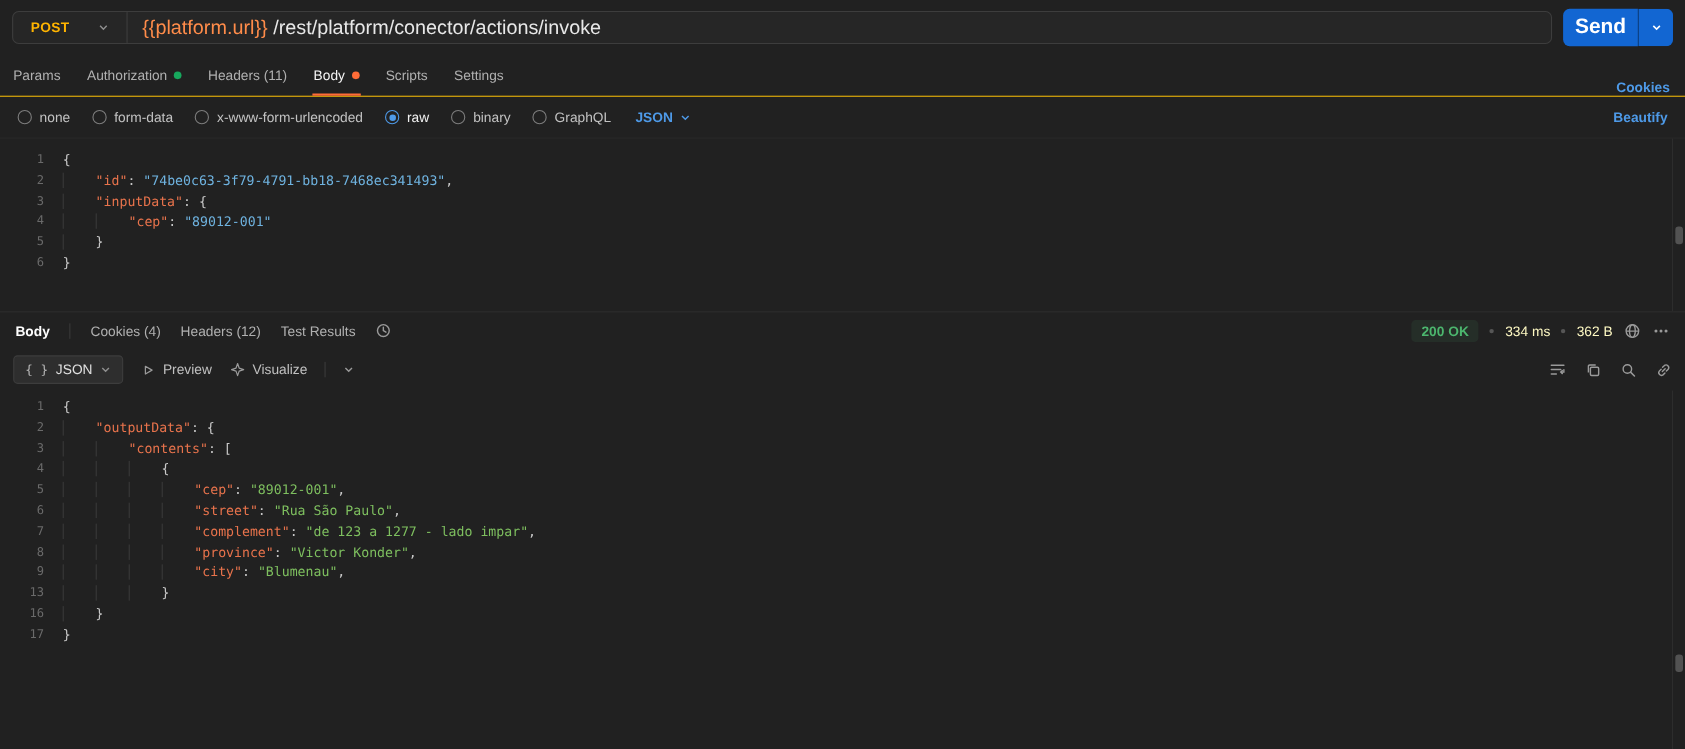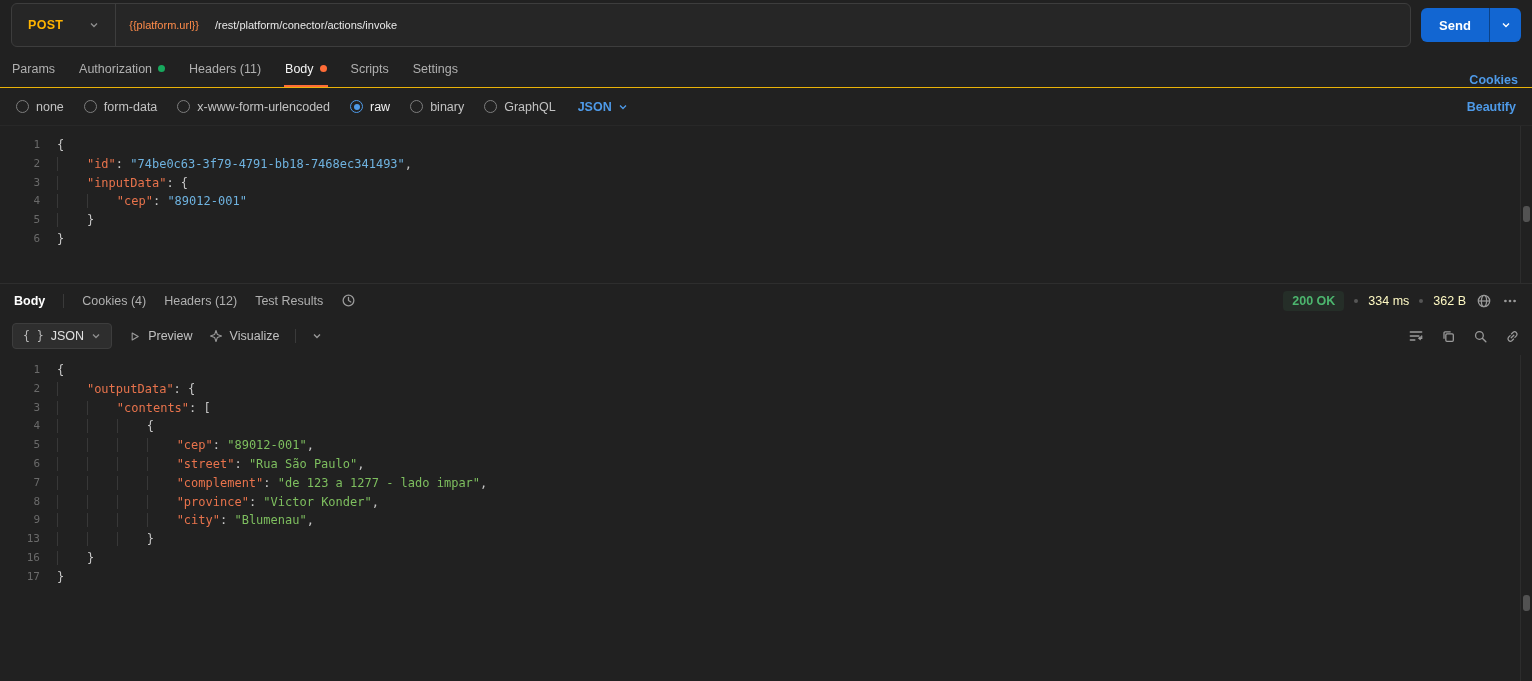--- a/index.html
+++ b/index.html
@@ -6,28 +6,28 @@
   html,body { width:1532px; height:681px; overflow:hidden; }
   body {
     background:#212121;
     color:#d0d0d0;
     font-family:"Liberation Sans", sans-serif;
     font-size:12.5px;
   }
 
   
   .topbar { height:50px; display:flex; align-items:center; padding:0 11px; gap:10px; }
-  .url-container { flex:1; height:44px; display:flex; align-items:center; border:1px solid #3d3d3d; background:#262626; border-radius:6px; overflow:hidden; }
+  .url-container { flex:1; height:30px; display:flex; align-items:center; border:1px solid #3d3d3d; background:#262626; border-radius:6px; overflow:hidden; }
   .method { display:flex; align-items:center; gap:26px; padding:0 16px; height:100%; border-right:1px solid #3d3d3d; cursor:pointer; }
   .method-label { color:var(--method-post,#ffb400); font-weight:700; letter-spacing:.3px; }
   .chev { color:#8f8f8f; display:flex; align-items:center; }
-  .url-text { display:flex; align-items:flex-start; gap:16px; padding:0 13px; font-size:11px; color:#e8e8e8; white-space:nowrap; overflow:hidden; }
+  .url-text { display:flex; align-items:flex-start; gap:5px; padding:0 13px; font-size:18px; color:#e8e8e8; white-space:nowrap; overflow:hidden; }
   .url-var { color:var(--url-variable-orange,#ff8c4a); }
   .send-group { display:flex; height:34px; flex-shrink:0; }
-  .send-main { background:var(--send-blue,#1266d2); color:#fff; font-weight:600; font-size:13px; font-family:inherit; border:none; border-radius:6px 0 0 6px; width:68px; cursor:pointer; }
+  .send-main { background:var(--send-blue,#1266d2); color:#fff; font-weight:600; font-size:19px; font-family:inherit; border:none; border-radius:6px 0 0 6px; width:68px; cursor:pointer; }
   .send-caret { background:var(--send-blue,#1266d2); border:none; border-left:1px solid rgba(0,0,0,.35); border-radius:0 6px 6px 0; width:32px; display:flex; align-items:center; justify-content:center; cursor:pointer; }
   .send-caret .chev { color:#fff; }
 
   
   .tabs-row { height:38px; display:flex; align-items:flex-end; padding:0 14px 0 2px; border-bottom:1px solid #eab308; }
   .tabs { display:flex; height:100%; gap:4px; }
   .req-tab { position:relative; height:100%; display:flex; align-items:center; gap:6px; padding:0 10px; color:#b0b0b0; cursor:pointer; }
   .req-tab.active { color:#f5f5f5; }
   .req-tab.active::after { content:""; position:absolute; left:9px; right:9px; bottom:0; height:2px; background:var(--accent-orange,#ff6c37); }
   .dot { width:7px; height:7px; border-radius:50%; }

